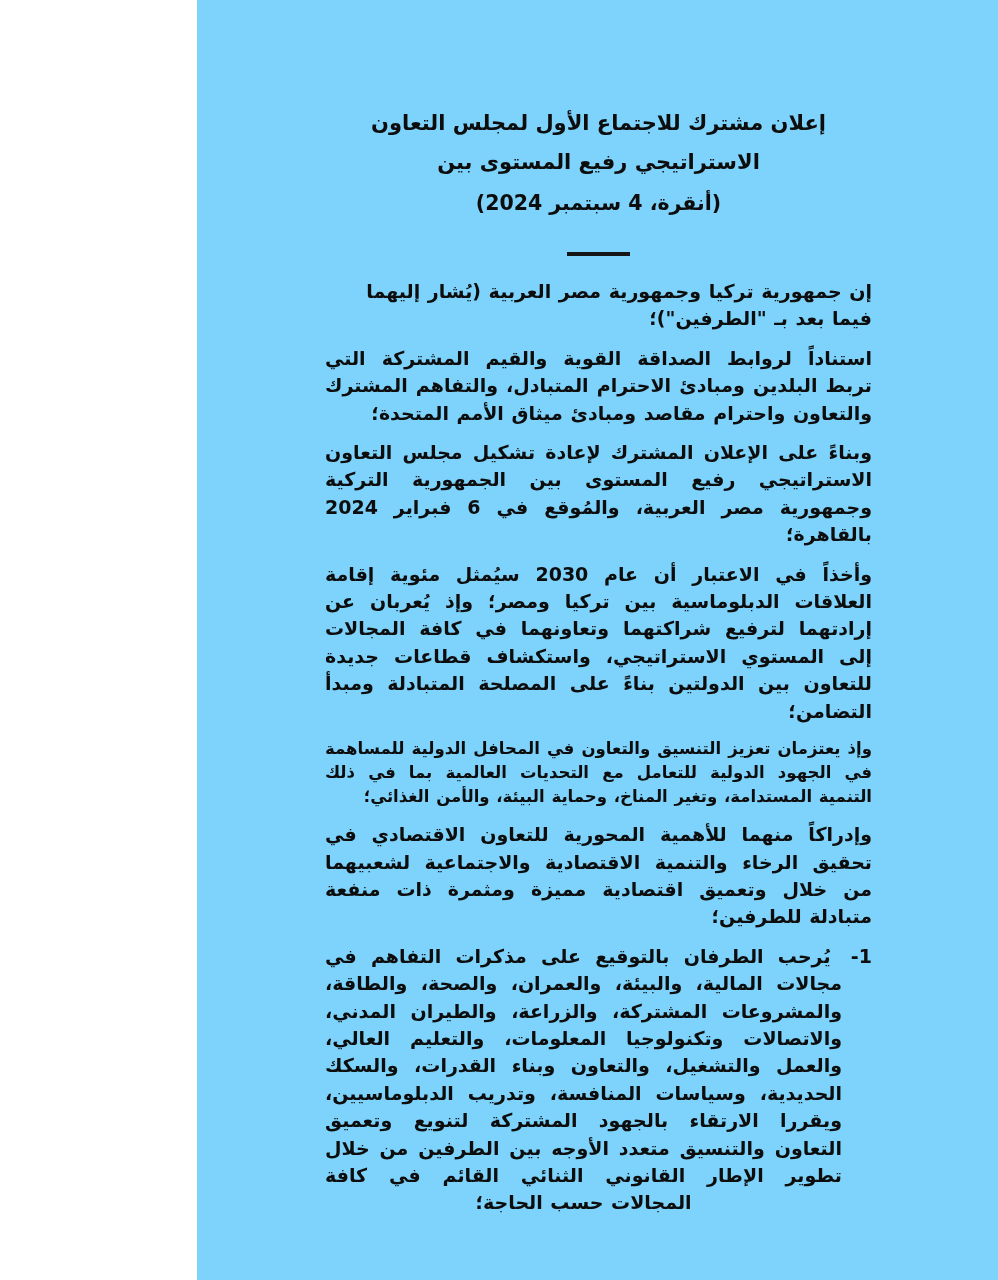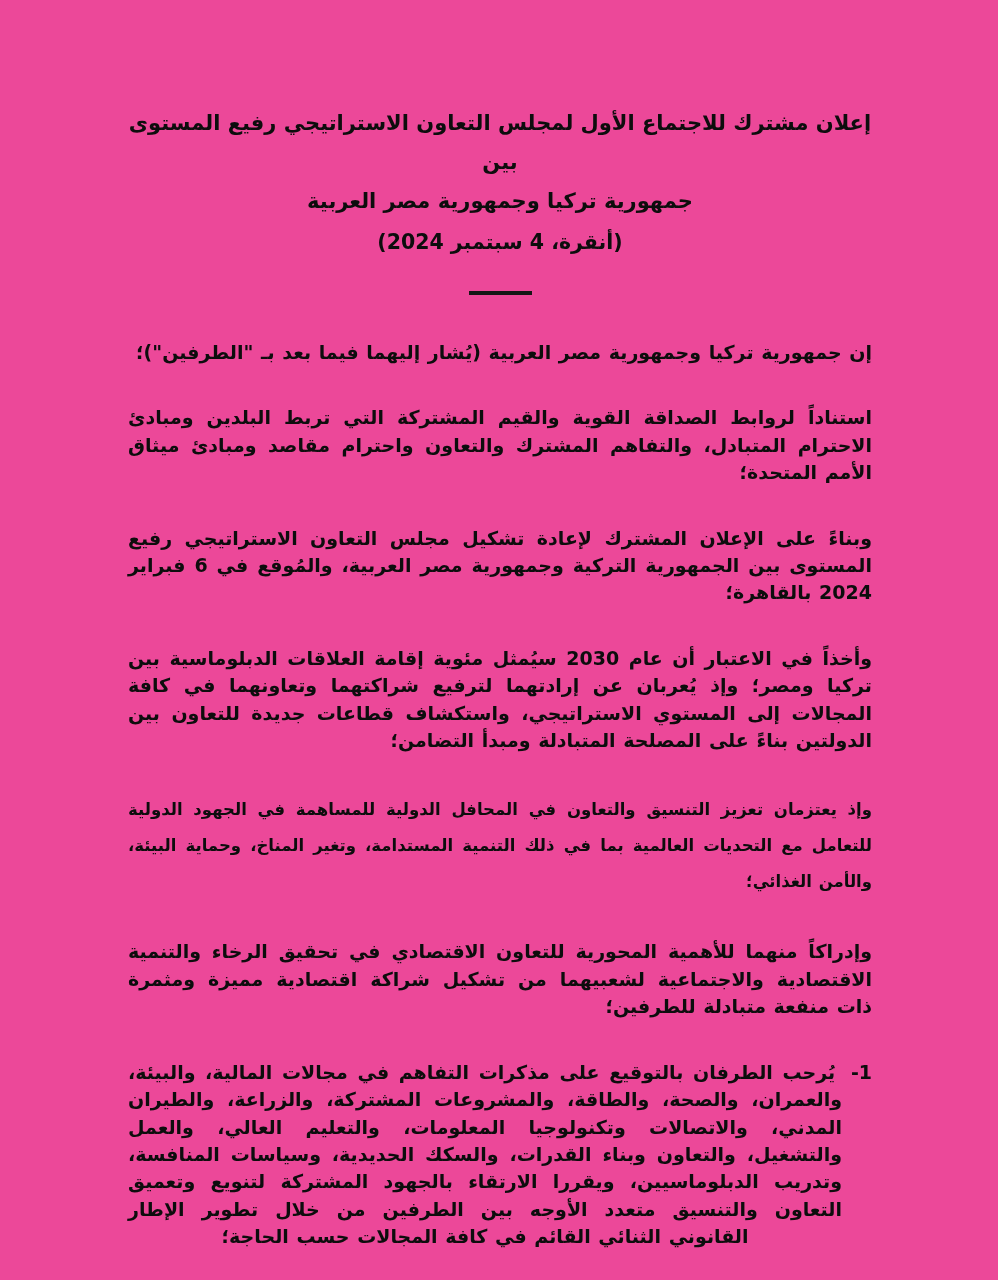--- a/index.html
+++ b/index.html
@@ -4,23 +4,23 @@
 <style>
   * { margin: 0; padding: 0; box-sizing: border-box; }
   html, body { background: #ffffff; }
   body {
     width: 998px;
     font-family: "DejaVu Sans", sans-serif;
     color: #0d0d0d;
   }
   .page {
     position: relative;
-    width: 998px;
+    width: 801px;
     height: 1280px;
-    background: #ec4899;
+    background: #7dd3fc;
     overflow: hidden;
   }
   .doc {
     direction: rtl;
     padding: 104px 126px 0 128px; 
   }
   .title-block {
     text-align: center;
     font-weight: 700;
   }
@@ -39,67 +39,66 @@
     width: 63px;
     height: 4px;
     background: #161616;
     margin: 34px auto 0 auto;
   }
   .para {
     font-size: 19px;
     font-weight: 700;
     line-height: 27.4px;
     text-align: justify;
-    margin-top: 38px;
+    margin-top: 12px;
     word-spacing: 1px;
   }
   .para.single {
     text-align: right;
   }
   .para.first {
-    margin-top: 44px;
+    margin-top: 22px;
   }
   .para.condensed {
     font-size: 16.5px;
-    line-height: 36px;
+    line-height: 24px;
     letter-spacing: -0.2px;
   }
   .para.item {
     padding-right: 30px;
     text-indent: -30px;
     text-align-last: center;
   }
   .item .num {
     margin-left: 6px;
   }
 </style>
 </head>
 <body>
 
 <div class="page">
   <div class="doc">
 
     <div class="title-block">
       <div class="title-line">إعلان مشترك للاجتماع الأول لمجلس التعاون الاستراتيجي رفيع المستوى بين</div>
-      <div class="title-line">جمهورية تركيا وجمهورية مصر العربية</div>
       <div class="title-date">(أنقرة، 4 سبتمبر 2024)</div>
     </div>
 
     <div class="separator"></div>
 
     <p class="para single first">إن جمهورية تركيا وجمهورية مصر العربية (يُشار إليهما فيما بعد بـ "الطرفين")؛</p>
 
     <p class="para">استناداً لروابط الصداقة القوية والقيم المشتركة التي تربط البلدين ومبادئ الاحترام المتبادل، والتفاهم المشترك والتعاون واحترام مقاصد ومبادئ ميثاق الأمم المتحدة؛</p>
 
     <p class="para">وبناءً على الإعلان المشترك لإعادة تشكيل مجلس التعاون الاستراتيجي رفيع المستوى بين الجمهورية التركية وجمهورية مصر العربية، والمُوقع في 6 فبراير 2024 بالقاهرة؛</p>
 
     <p class="para">وأخذاً في الاعتبار أن عام 2030 سيُمثل مئوية إقامة العلاقات الدبلوماسية بين تركيا ومصر؛ وإذ يُعربان عن إرادتهما لترفيع شراكتهما وتعاونهما في كافة المجالات إلى المستوي الاستراتيجي، واستكشاف قطاعات جديدة للتعاون بين الدولتين بناءً على المصلحة المتبادلة ومبدأ التضامن؛</p>
 
 
     <p class="para condensed">وإذ يعتزمان تعزيز التنسيق والتعاون في المحافل الدولية للمساهمة في الجهود الدولية للتعامل مع التحديات العالمية بما في ذلك التنمية المستدامة، وتغير المناخ، وحماية البيئة، والأمن الغذائي؛</p>
 
-    <p class="para">وإدراكاً منهما للأهمية المحورية للتعاون الاقتصادي في تحقيق الرخاء والتنمية الاقتصادية والاجتماعية لشعبيهما من تشكيل شراكة اقتصادية مميزة ومثمرة ذات منفعة متبادلة للطرفين؛</p>
+    <p class="para">وإدراكاً منهما للأهمية المحورية للتعاون الاقتصادي في تحقيق الرخاء والتنمية الاقتصادية والاجتماعية لشعبيهما من خلال وتعميق اقتصادية مميزة ومثمرة ذات منفعة متبادلة للطرفين؛</p>
 
 
     <p class="para item"><span class="num">1-</span> <span>يُرحب الطرفان بالتوقيع على مذكرات التفاهم في مجالات المالية، والبيئة، والعمران، والصحة، والطاقة، والمشروعات المشتركة، والزراعة، والطيران المدني، والاتصالات وتكنولوجيا المعلومات، والتعليم العالي، والعمل والتشغيل، والتعاون وبناء القدرات، والسكك الحديدية، وسياسات المنافسة، وتدريب الدبلوماسيين، ويقررا الارتقاء بالجهود المشتركة لتنويع وتعميق التعاون والتنسيق متعدد الأوجه بين الطرفين من خلال تطوير الإطار القانوني الثنائي القائم في كافة المجالات حسب الحاجة؛</span></p>
 
   </div>
 </div>
 
 </body></html>

